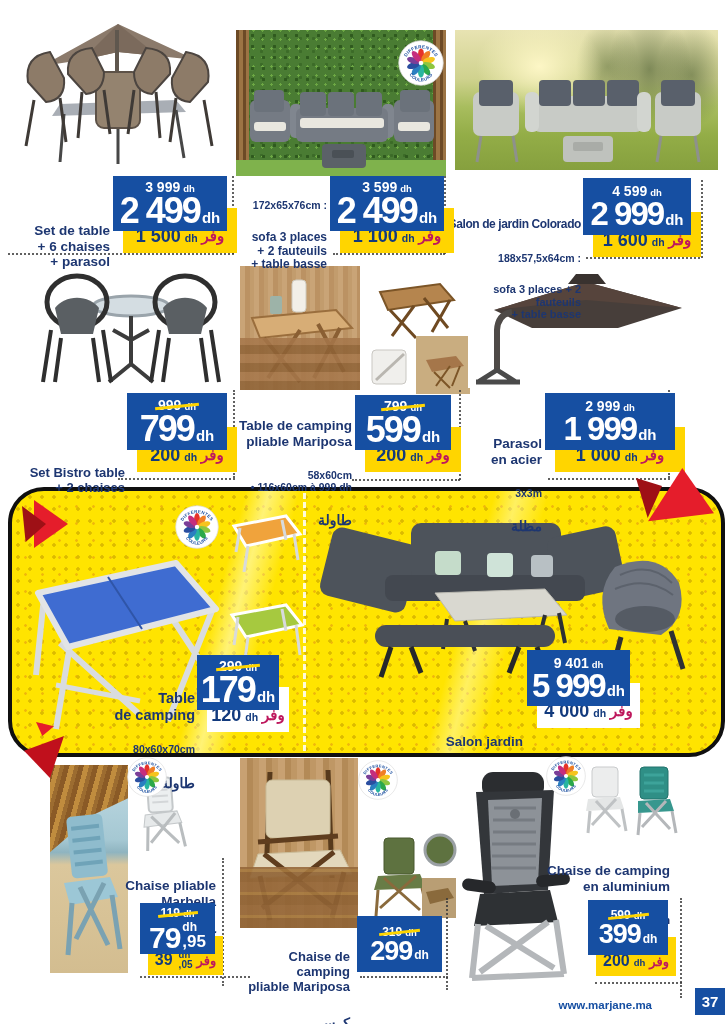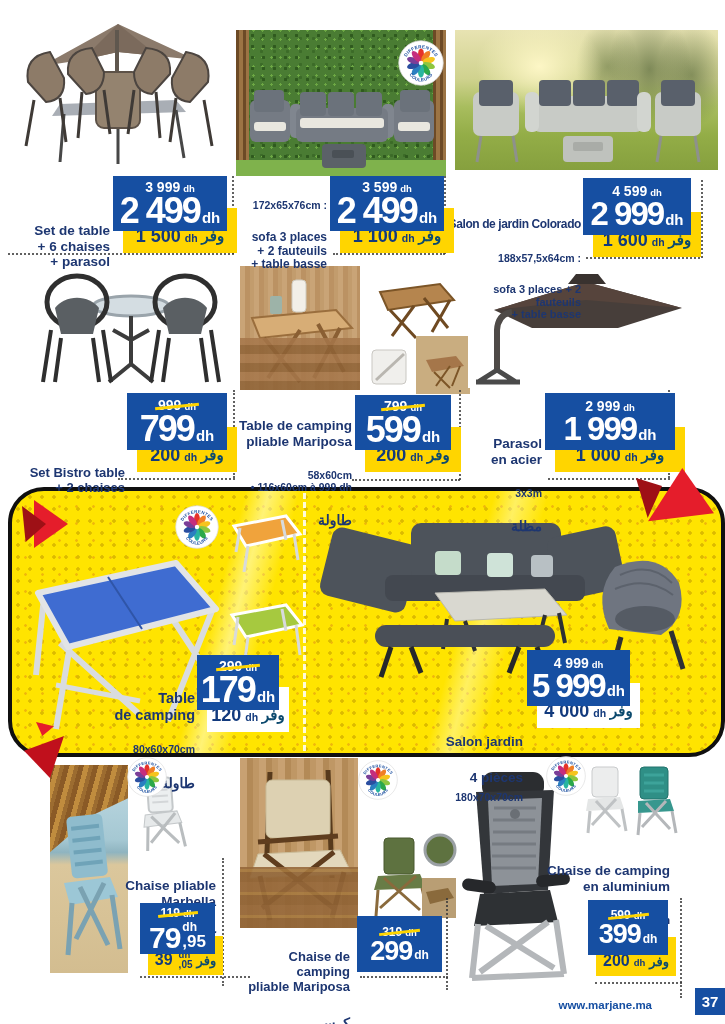--- a/index.html
+++ b/index.html
@@ -23,21 +23,21 @@
   .blue-box{position:absolute;left:0;top:0;right:10px;bottom:22px;background:#164fa2;display:flex;flex-direction:column;align-items:center;justify-content:center;z-index:2}
   .save-band{position:absolute;left:10px;right:0;bottom:0;height:34px;background:#ffd500;display:flex;align-items:center;justify-content:center;gap:4px;padding-top:11px;z-index:1}
   .old-price{color:#fff;font-weight:bold;font-size:14px;position:relative;display:flex;align-items:baseline;gap:3px;line-height:1}
   .old-dh{font-size:9.5px;font-weight:bold}
   .struck .old-price::after{content:"";position:absolute;left:-3px;right:-3px;top:46%;height:2.5px;background:#ffd500;transform:rotate(-6deg)}
   .new-price{color:#fff;font-weight:bold;display:flex;align-items:flex-end;line-height:.85;margin-top:2px}
   .new-val{font-size:36px;letter-spacing:-2px}
   .new-dh{font-size:15px;margin-left:2px;margin-bottom:2px;letter-spacing:0}
   .save-amt{font-size:18px;font-weight:bold;color:#123a7d;line-height:1}
   .save-dh{font-size:10.5px;font-weight:bold;color:#123a7d;margin-top:4px}
-  .save-word{font-size:15px;font-weight:bold;color:#0c4a6e}
+  .save-word{font-size:15px;font-weight:bold;color:#be185d}
   .pb-p3 .new-val,.pb-p6 .new-val,.pb-p8 .new-val{font-size:33px}
   .small .old-price{font-size:12px}
   .small .new-val{font-size:27px;letter-spacing:-1px}
   .small .new-dh{font-size:12px}
   .small .blue-box{right:8px;bottom:21px}
   .small .save-band{left:8px;height:30px;padding-top:9px}
   .small .save-amt{font-size:16px}
   .small .save-word{font-size:13px}
   .small .save-dh{font-size:9.5px;margin-top:3px}
   .stack{display:inline-flex;flex-direction:column;align-items:flex-start;line-height:1;margin-left:2px}
@@ -490,31 +490,30 @@
       <rect x="60" y="128" width="180" height="22" rx="11" fill="#4a4f57"></rect>
       <path d="M76 150 L66 180 M222 150 L232 180 M96 150 L106 176 M204 150 L194 176" stroke="#26282b" stroke-width="5"></path>
       <path d="M300 70 q44 -18 64 16 q10 34 -18 52 l-52 -6 q-16 -36 6 -62 z" fill="#6f7580"></path>
       <path d="M305 78 q30 -14 52 8 M300 92 q32 -14 58 6" stroke="#5c626c" stroke-width="2" fill="none"></path>
       <ellipse cx="330" cy="122" rx="30" ry="13" fill="#555b64"></ellipse>
       <path d="M306 140 L296 178 M356 134 L368 172" stroke="#2e3134" stroke-width="5"></path>
     </svg>
   </div>
   <div class="product-label" style="left:408px;top:716px;width:115px">
     <div class="pl-name">Salon jardin</div>
-    <div><span class="pl-name">4 pièces</span> <span class="pl-details">180x70x70cm</span></div>
   </div>
   <div class="price-block pb-p8 band-white">
     <div class="save-band">
       <span class="save-amt">4 000</span>
         <span class="save-dh">dh</span>
         <span class="save-word">وفر</span>
     </div>
     <div class="blue-box">
       <div class="old-price">
-          <span>4 999</span>
+          <span>9 401</span>
           <span class="old-dh">dh</span>
         </div>
       <div class="new-price">
           <span class="new-val">5 999</span>
           <span class="new-dh">dh</span>
         </div>
     </div>
   </div>
 </div>
 

